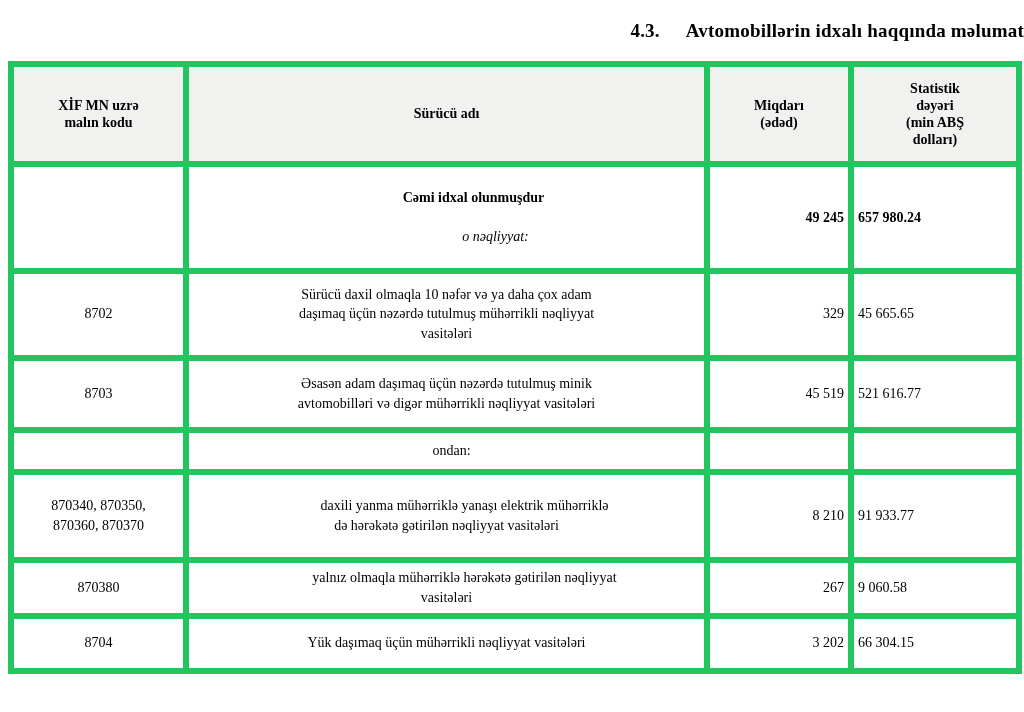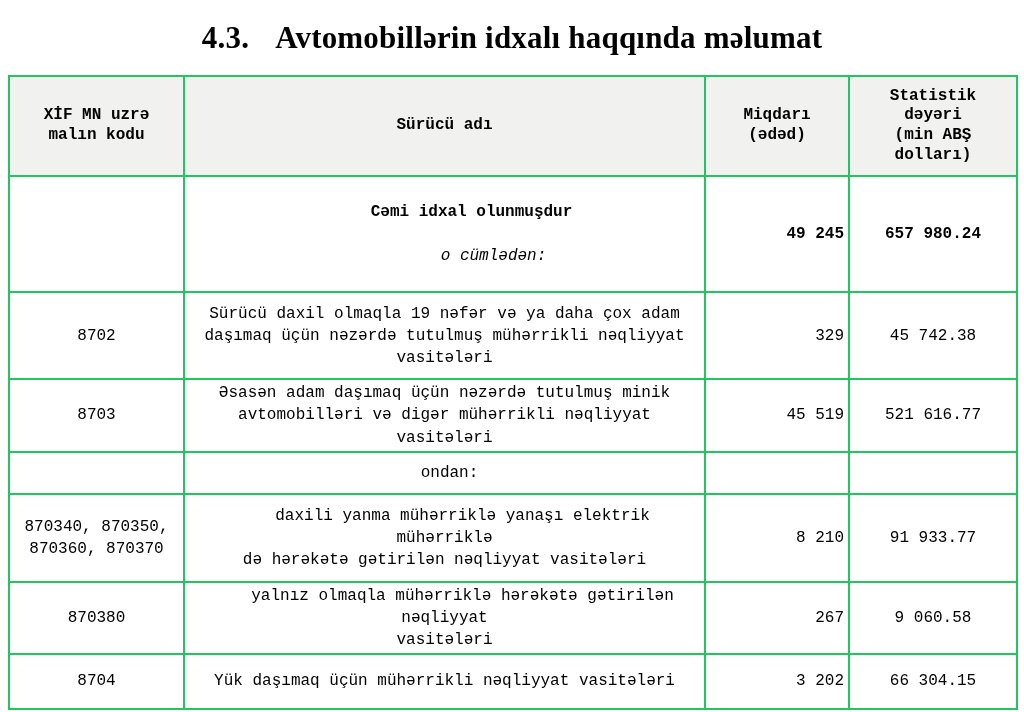--- a/index.html
+++ b/index.html
@@ -13,43 +13,42 @@
     -webkit-font-smoothing: antialiased;
   }
   .page {
     position: relative;
     width: 1024px;
     height: 712px;
     overflow: hidden;
   }
   .doc-title {
     margin-top: 20px;
-    text-align: center;
-    font-size: 31px;
+    text-align: right;
+    font-size: 19px;
     font-weight: bold;
     letter-spacing: 0.2px;
   }
   .doc-title .title-number {
     display: inline-block;
     margin-right: 26px;
   }
   table.import-table {
     border-collapse: collapse;
     table-layout: fixed;
     margin: 19px 0 0 8px;
     width: 1008px;
   }
   table.import-table td, table.import-table th {
-    border: 2px solid #22c55e;
-    font-size: 16px;
+    border: 6px solid #22c55e;
+    font-size: 14px;
     line-height: 1.38;
     vertical-align: middle;
     overflow: hidden;
     padding: 2px 4px;
-    font-family: Liberation Mono, monospace;
   }
   table.import-table th {
     background: #f1f1f0;
     font-weight: bold;
     text-align: center;
     white-space: pre-line;
     line-height: 1.22;
     padding: 4px 2px;
   }
   .col-code  { width: 175px; }
@@ -67,21 +66,21 @@
     padding-right: 6px;
     white-space: pre-line;
   }
   td.cell-name.center { text-align: center; padding-left: 14px; }
   td.cell-name.indent-first { text-indent: 36px; }
   td.cell-qty {
     text-align: right;
     padding-right: 18px;
   }
   td.cell-value {
-    text-align: center;
+    text-align: left;
     padding-right: 13px;
   }
   tr.r-head    { height: 100px; }
   tr.r-summary { height: 76px; }
   tr.r-8702    { height: 87px; }
   tr.r-8703    { height: 72px; margin-top: 29px; }
   tr.r-ondan   { height: 42px; }
   tr.r-870340  { height: 88px; }
   tr.r-870380  { height: 56px; }
   tr.r-8704    { height: 55px; }
@@ -123,33 +122,33 @@
 dəyəri
 (min ABŞ
 dolları)</th>
       </tr>
     </thead>
     <tbody>
       <tr class="r-summary">
         <td class="cell-code"></td>
         <td class="cell-name">
           <div class="summary-name-bold">Cəmi idxal olunmuşdur</div>
-          <div class="summary-name-italic">o cümlədən:</div>
+          <div class="summary-name-italic">o nəqliyyat:</div>
         </td>
         <td class="cell-qty bold-num">49 245</td>
         <td class="cell-value bold-num">657 980.24</td>
       </tr>
 
       <tr class="r-8702">
         <td class="cell-code">8702</td>
-        <td class="cell-name">Sürücü daxil olmaqla 19 nəfər və ya daha çox adam
+        <td class="cell-name">Sürücü daxil olmaqla 10 nəfər və ya daha çox adam
 daşımaq üçün nəzərdə tutulmuş mühərrikli nəqliyyat
 vasitələri</td>
         <td class="cell-qty">329</td>
-        <td class="cell-value">45 742.38</td>
+        <td class="cell-value">45 665.65</td>
       </tr>
 
       <tr class="r-8703">
         <td class="cell-code">8703</td>
         <td class="cell-name">Əsasən adam daşımaq üçün nəzərdə tutulmuş minik
 avtomobilləri və digər mühərrikli nəqliyyat vasitələri</td>
         <td class="cell-qty">45 519</td>
         <td class="cell-value">521 616.77</td>
       </tr>
 

